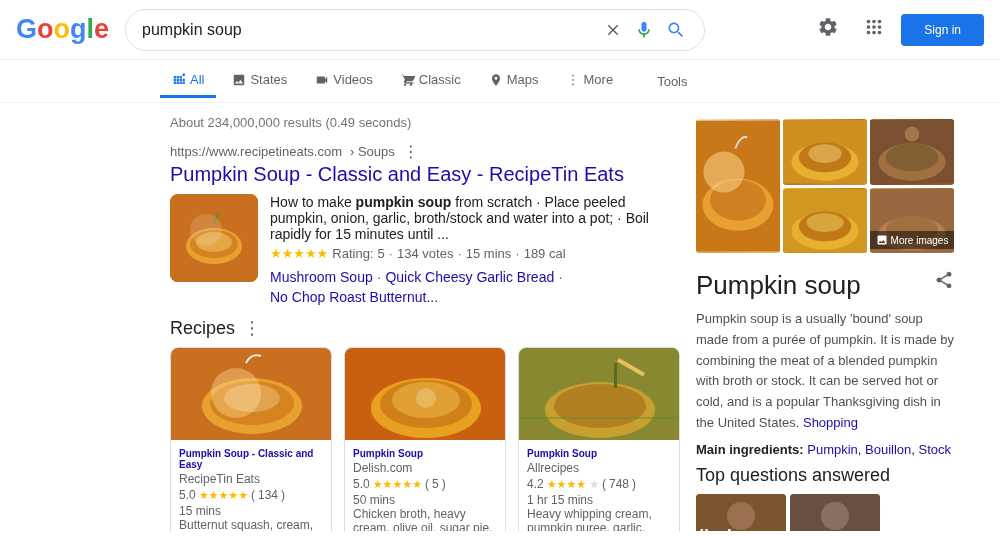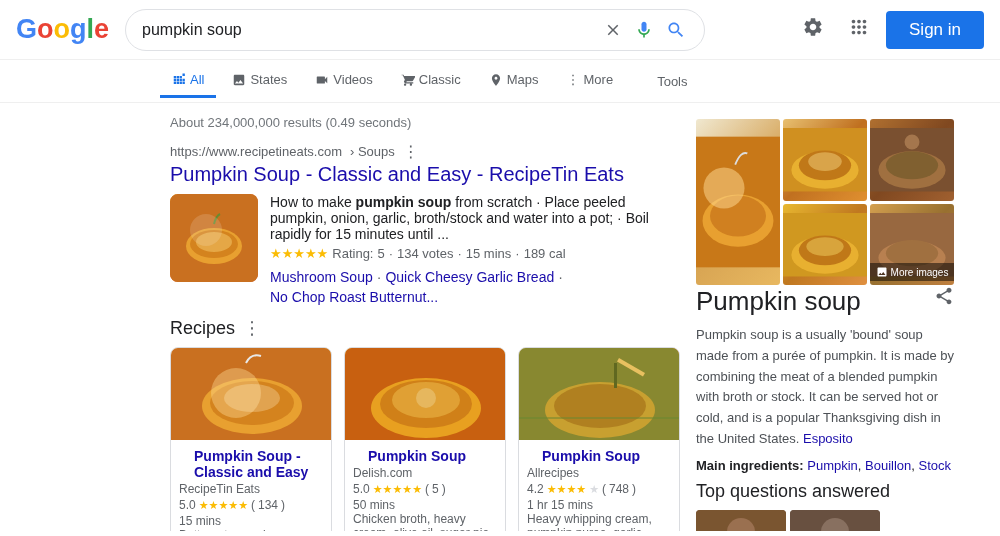--- a/index.html
+++ b/index.html
@@ -10,21 +10,21 @@
     .google-logo { display: flex; align-items: center; }
 
     .search-bar-container { flex: 1; max-width: 580px; position: relative; }
     .search-bar { display: flex; align-items: center; border: 1px solid #dfe1e5; border-radius: 24px; padding: 8px 16px; gap: 8px; }
     .search-input { flex: 1; border: none; outline: none; font-size: 16px; color: #202124; }
     .search-icons { display: flex; gap: 8px; align-items: center; }
     .icon-btn { background: none; border: none; cursor: pointer; display: flex; align-items: center; justify-content: center; padding: 2px; }
 
     .header-right { margin-left: auto; display: flex; align-items: center; gap: 8px; }
     .settings-icon, .apps-icon { color: #5f6368; font-size: 20px; cursor: pointer; padding: 8px; border-radius: 50%; }
-    .sign-in-btn { background: #1a73e8; color: white; border: none; border-radius: 4px; padding: 9px 23px; font-size: 17px; font-weight: 500; cursor: pointer; }
+    .sign-in-btn { background: #1a73e8; color: white; border: none; border-radius: 4px; padding: 9px 23px; font-size: 12px; font-weight: 500; cursor: pointer; }
 
     
     .nav-tabs { display: flex; align-items: center; padding: 4px 160px; border-bottom: 1px solid #efefef; gap: 4px; }
     .nav-tab { display: flex; align-items: center; gap: 4px; padding: 8px 12px; cursor: pointer; color: #5f6368; font-size: 13px; border-bottom: 3px solid transparent; text-decoration: none; }
     .nav-tab.active { color: #1a73e8; border-bottom: 3px solid #1a73e8; }
     .tools-btn { margin-left: 16px; color: #5f6368; font-size: 13px; cursor: pointer; padding: 8px 12px; }
 
     
     .main { display: flex; padding: 8px 0; height: calc(536px - 100px); overflow: hidden; }
     .left-panel { flex: 1; padding: 4px 0 0 170px; max-width: 680px; overflow-y: auto; }
@@ -54,27 +54,27 @@
     .recipes-title { font-size: 18px; font-weight: 400; color: #202124; }
     .recipes-menu { color: #5f6368; cursor: pointer; font-size: 18px; }
 
     .recipes-row { display: flex; gap: 12px; overflow: hidden; }
     .recipe-card { width: 162px; border: 1px solid #dadce0; border-radius: 8px; overflow: hidden; cursor: pointer; flex-shrink: 0; }
     .recipe-img { width: 100%; height: 92px; object-fit: cover; }
     .recipe-img-1 { background: linear-gradient(135deg, #f5e5c0 0%, #f0d090 30%, #e8a830 60%, #c97020 100%); }
     .recipe-img-2 { background: linear-gradient(135deg, #f5c842 0%, #e8960a 50%, #b86010 100%); }
     .recipe-img-3 { background: linear-gradient(135deg, #d4c070 0%, #c8a830 30%, #e07820 60%, #6a8a30 100%); }
     .recipe-info { padding: 8px; }
-    .recipe-name { font-size: 14px; font-weight: bold; color: #1a0dab; margin-bottom: 2px; margin-left: 15px; }
+    .recipe-name { font-size: 10px; font-weight: bold; color: #1a0dab; margin-bottom: 2px; }
     .recipe-source { font-size: 12px; color: #5f6368; margin-bottom: 2px; }
     .recipe-rating-row { display: flex; align-items: center; gap: 3px; font-size: 12px; color: #5f6368; }
     .recipe-stars { color: #fbbc04; font-size: 11px; }
     .recipe-time { font-size: 12px; color: #5f6368; margin-top: 2px; }
     .recipe-tags { font-size: 12px; color: #5f6368; }
-    .kp-images { display: grid; grid-template-columns: 1fr 1fr 1fr; grid-template-rows: 1fr 1fr; gap: 3px; margin-bottom: 1px; height: 166px; }
+    .kp-images { display: grid; grid-template-columns: 1fr 1fr 1fr; grid-template-rows: 1fr 1fr; gap: 3px; margin-bottom: 17px; height: 134px; }
     .kp-img { background: #e0e0e0; border-radius: 3px; overflow: hidden; }
     .kp-img-1 { background: linear-gradient(135deg, #f0e8d0 0%, #d4a050 50%, #e8b860 100%); grid-column: 1; grid-row: 1 / 3; }
     .kp-img-2 { background: linear-gradient(135deg, #e8c070 0%, #c07020 50%, #e09030 100%); grid-column: 2; grid-row: 1; }
     .kp-img-3 { background: linear-gradient(135deg, #b07030 0%, #804820 50%, #a06030 100%); grid-column: 3; grid-row: 1; }
     .kp-img-4 { background: linear-gradient(135deg, #e8b830 0%, #c07820 50%, #e09040 100%); grid-column: 2; grid-row: 2; }
     .kp-img-5 { background: linear-gradient(135deg, #d4a050 0%, #987030 50%, #c08040 100%); grid-column: 3; grid-row: 2; position: relative; }
     .more-images-overlay { position: absolute; bottom: 4px; left: 0; right: 0; display: flex; align-items: center; justify-content: center; gap: 3px; font-size: 10px; color: white; background: rgba(0,0,0,0.5); padding: 3px; cursor: pointer; }
     .kp-title { font-size: 26px; font-weight: 400; color: #202124; margin-bottom: 8px; }
     .kp-share { float: right; color: #5f6368; cursor: pointer; font-size: 18px; }
     .kp-desc { font-size: 13px; color: #4d5156; line-height: 1.6; margin-bottom: 8px; }
@@ -367,21 +367,21 @@
       <h2 class="kp-title">Pumpkin soup</h2>
       <span class="kp-share">
         <svg width="20" height="20" viewBox="0 0 24 24" fill="#5f6368">
             <path d="M18 16.08c-.76 0-1.44.3-1.96.77L8.91 12.7c.05-.23.09-.46.09-.7s-.04-.47-.09-.7l7.05-4.11c.54.5 1.25.81 2.04.81 1.66 0 3-1.34 3-3s-1.34-3-3-3-3 1.34-3 3c0 .24.04.47.09.7L8.04 9.81C7.5 9.31 6.79 9 6 9c-1.66 0-3 1.34-3 3s1.34 3 3 3c.79 0 1.5-.31 2.04-.81l7.12 4.16c-.05.21-.08.43-.08.65 0 1.61 1.31 2.92 2.92 2.92s2.92-1.31 2.92-2.92-1.31-2.92-2.92-2.92z"></path>
           </svg>
       </span>
     </div>
 
     <p class="kp-desc">
       <span>Pumpkin soup is a usually 'bound' soup made from a purée of pumpkin. It is made by combining the meat of a blended pumpkin with broth or stock. It can be served hot or cold, and is a popular Thanksgiving dish in the United States.</span>
-      <a class="kp-wiki">Esposito</a>
+      <a class="kp-wiki">Shopping</a>
     </p>
 
     <div class="kp-ingredients">
       <b>Main ingredients:</b>
       <a class="kp-ingredient-link">Pumpkin</a>,
       <a class="kp-ingredient-link">Bouillon</a>,
       <a class="kp-ingredient-link">Stock</a>
     </div>
 
     <h3 class="kp-questions-title">Top questions answered</h3>

